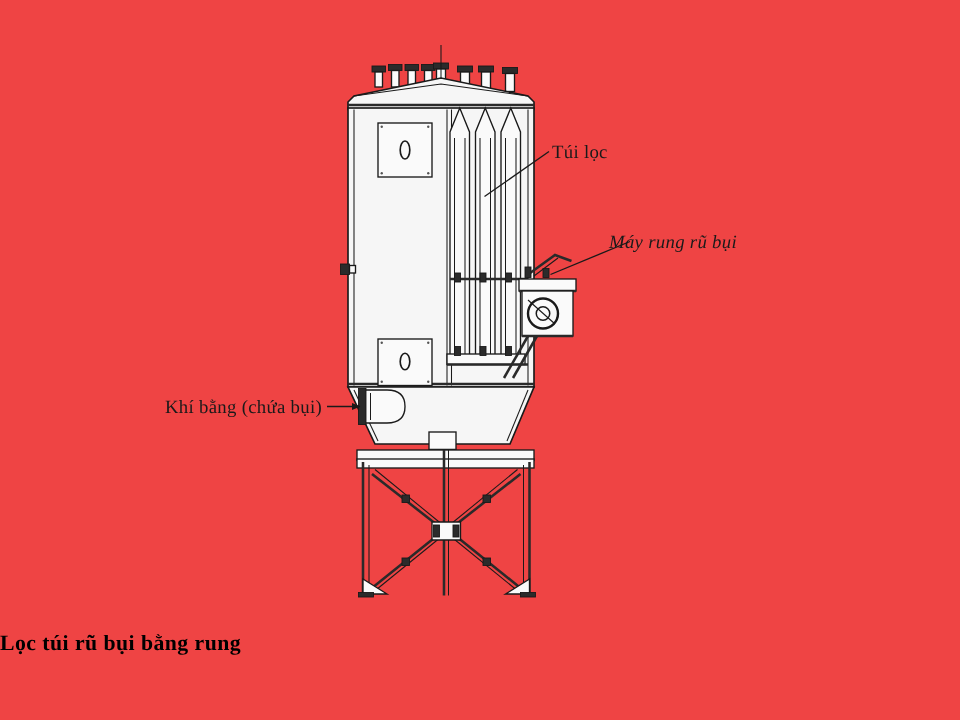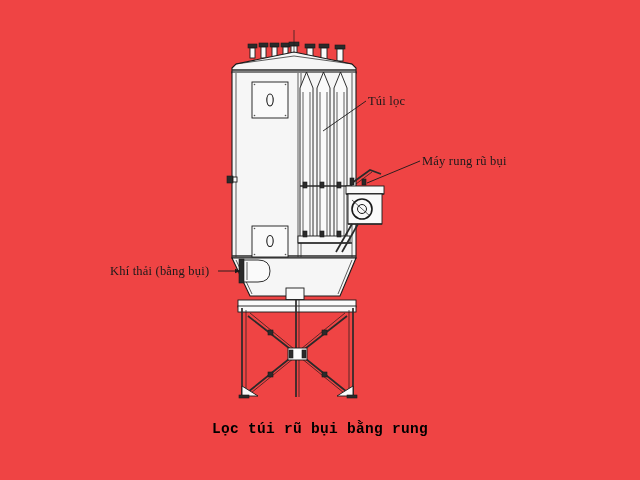--- a/index.html
+++ b/index.html
@@ -38,31 +38,30 @@
   .annotation {
     position: absolute;
     font-family: "Liberation Serif", "DejaVu Serif", serif;
     font-size: 12.5px;
     color: #1a1a1a;
     white-space: nowrap;
     line-height: 1;
     letter-spacing: 0.2px;
   }
   #label-tui-loc      { left: 368px; top: 95px; }
-  #label-may-rung     { left: 422px; top: 155px; }
+  #label-may-rung     { left: 406px; top: 155px; font-style: italic; }
   #label-khi-thai     { left: 110px; top: 265px; text-align: right; }
 
   
   #figure-caption {
     position: absolute;
     left: 0;
     top: 421px;
     width: 640px;
-    text-align: center;
-    font-family: Liberation Mono, monospace;
+    font-family: Liberation Serif, serif;
     font-size: 14.5px;
     font-weight: bold;
     color: #000000;
     letter-spacing: 0.3px;
     white-space: nowrap;
   }
 </style>
 </head>
 <body>
 
@@ -279,17 +278,17 @@
       <path class="leader" d="M420,161 L367,183"></path>
 
       <path class="leader" d="M218,271 L240,271" marker-end="url(#arrowR)"></path>
     </g>
   </svg>
 
   <div class="annotation" id="label-tui-loc">Túi lọc</div>
 
   <div class="annotation" id="label-may-rung">Máy rung rũ bụi</div>
 
-  <div class="annotation" id="label-khi-thai">Khí thải (bằng bụi)</div>
+  <div class="annotation" id="label-khi-thai">Khí bằng (chứa bụi)</div>
 
   <div id="figure-caption">Lọc túi rũ bụi bằng rung</div>
 
 </div>
 
 </body></html>

